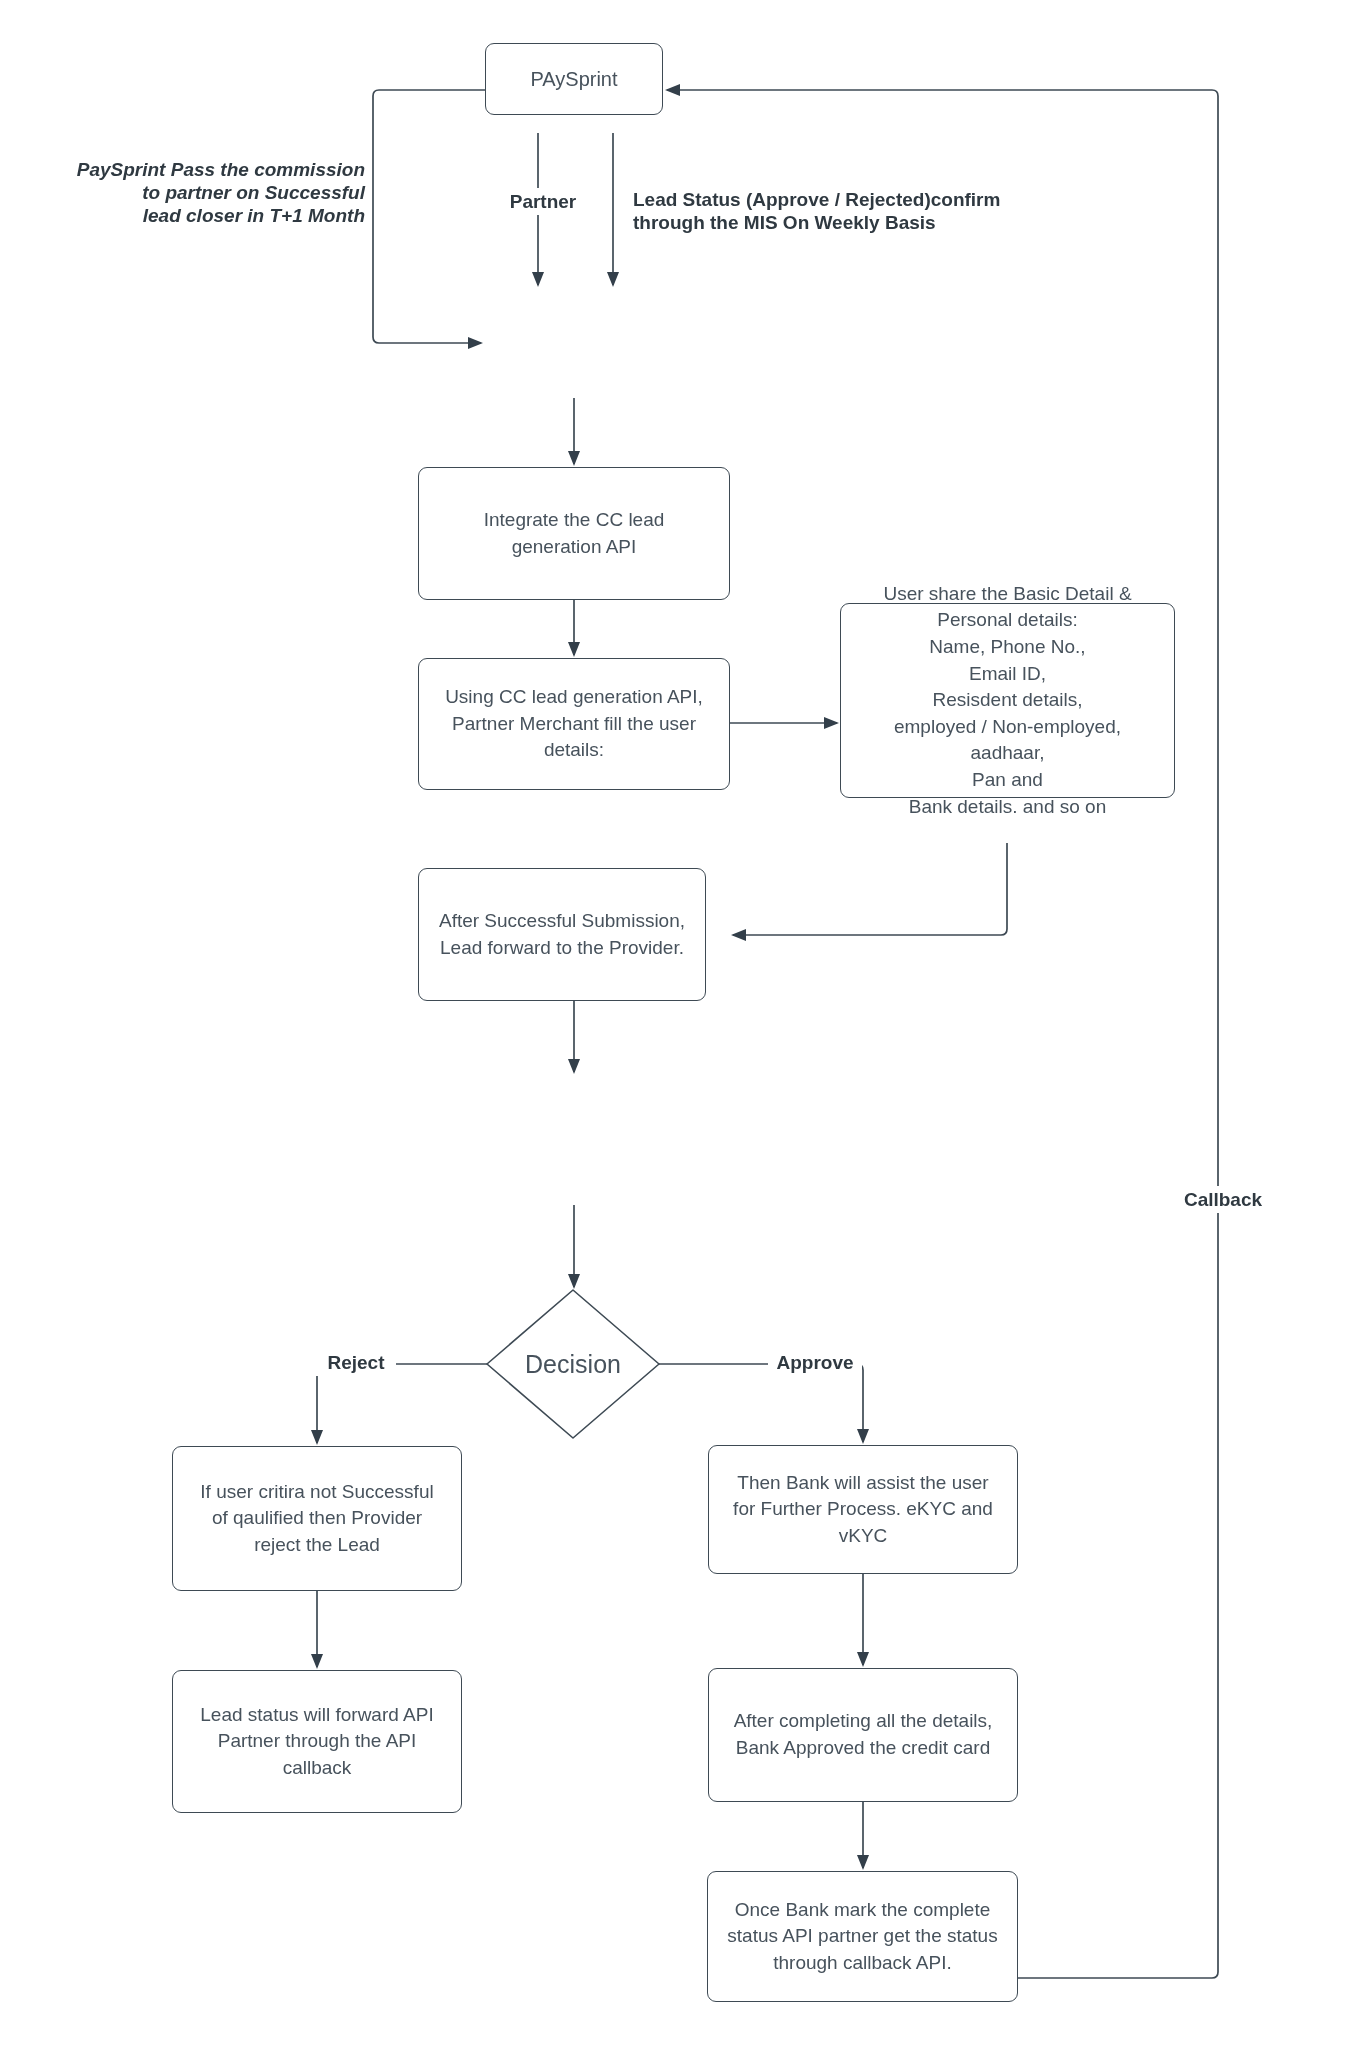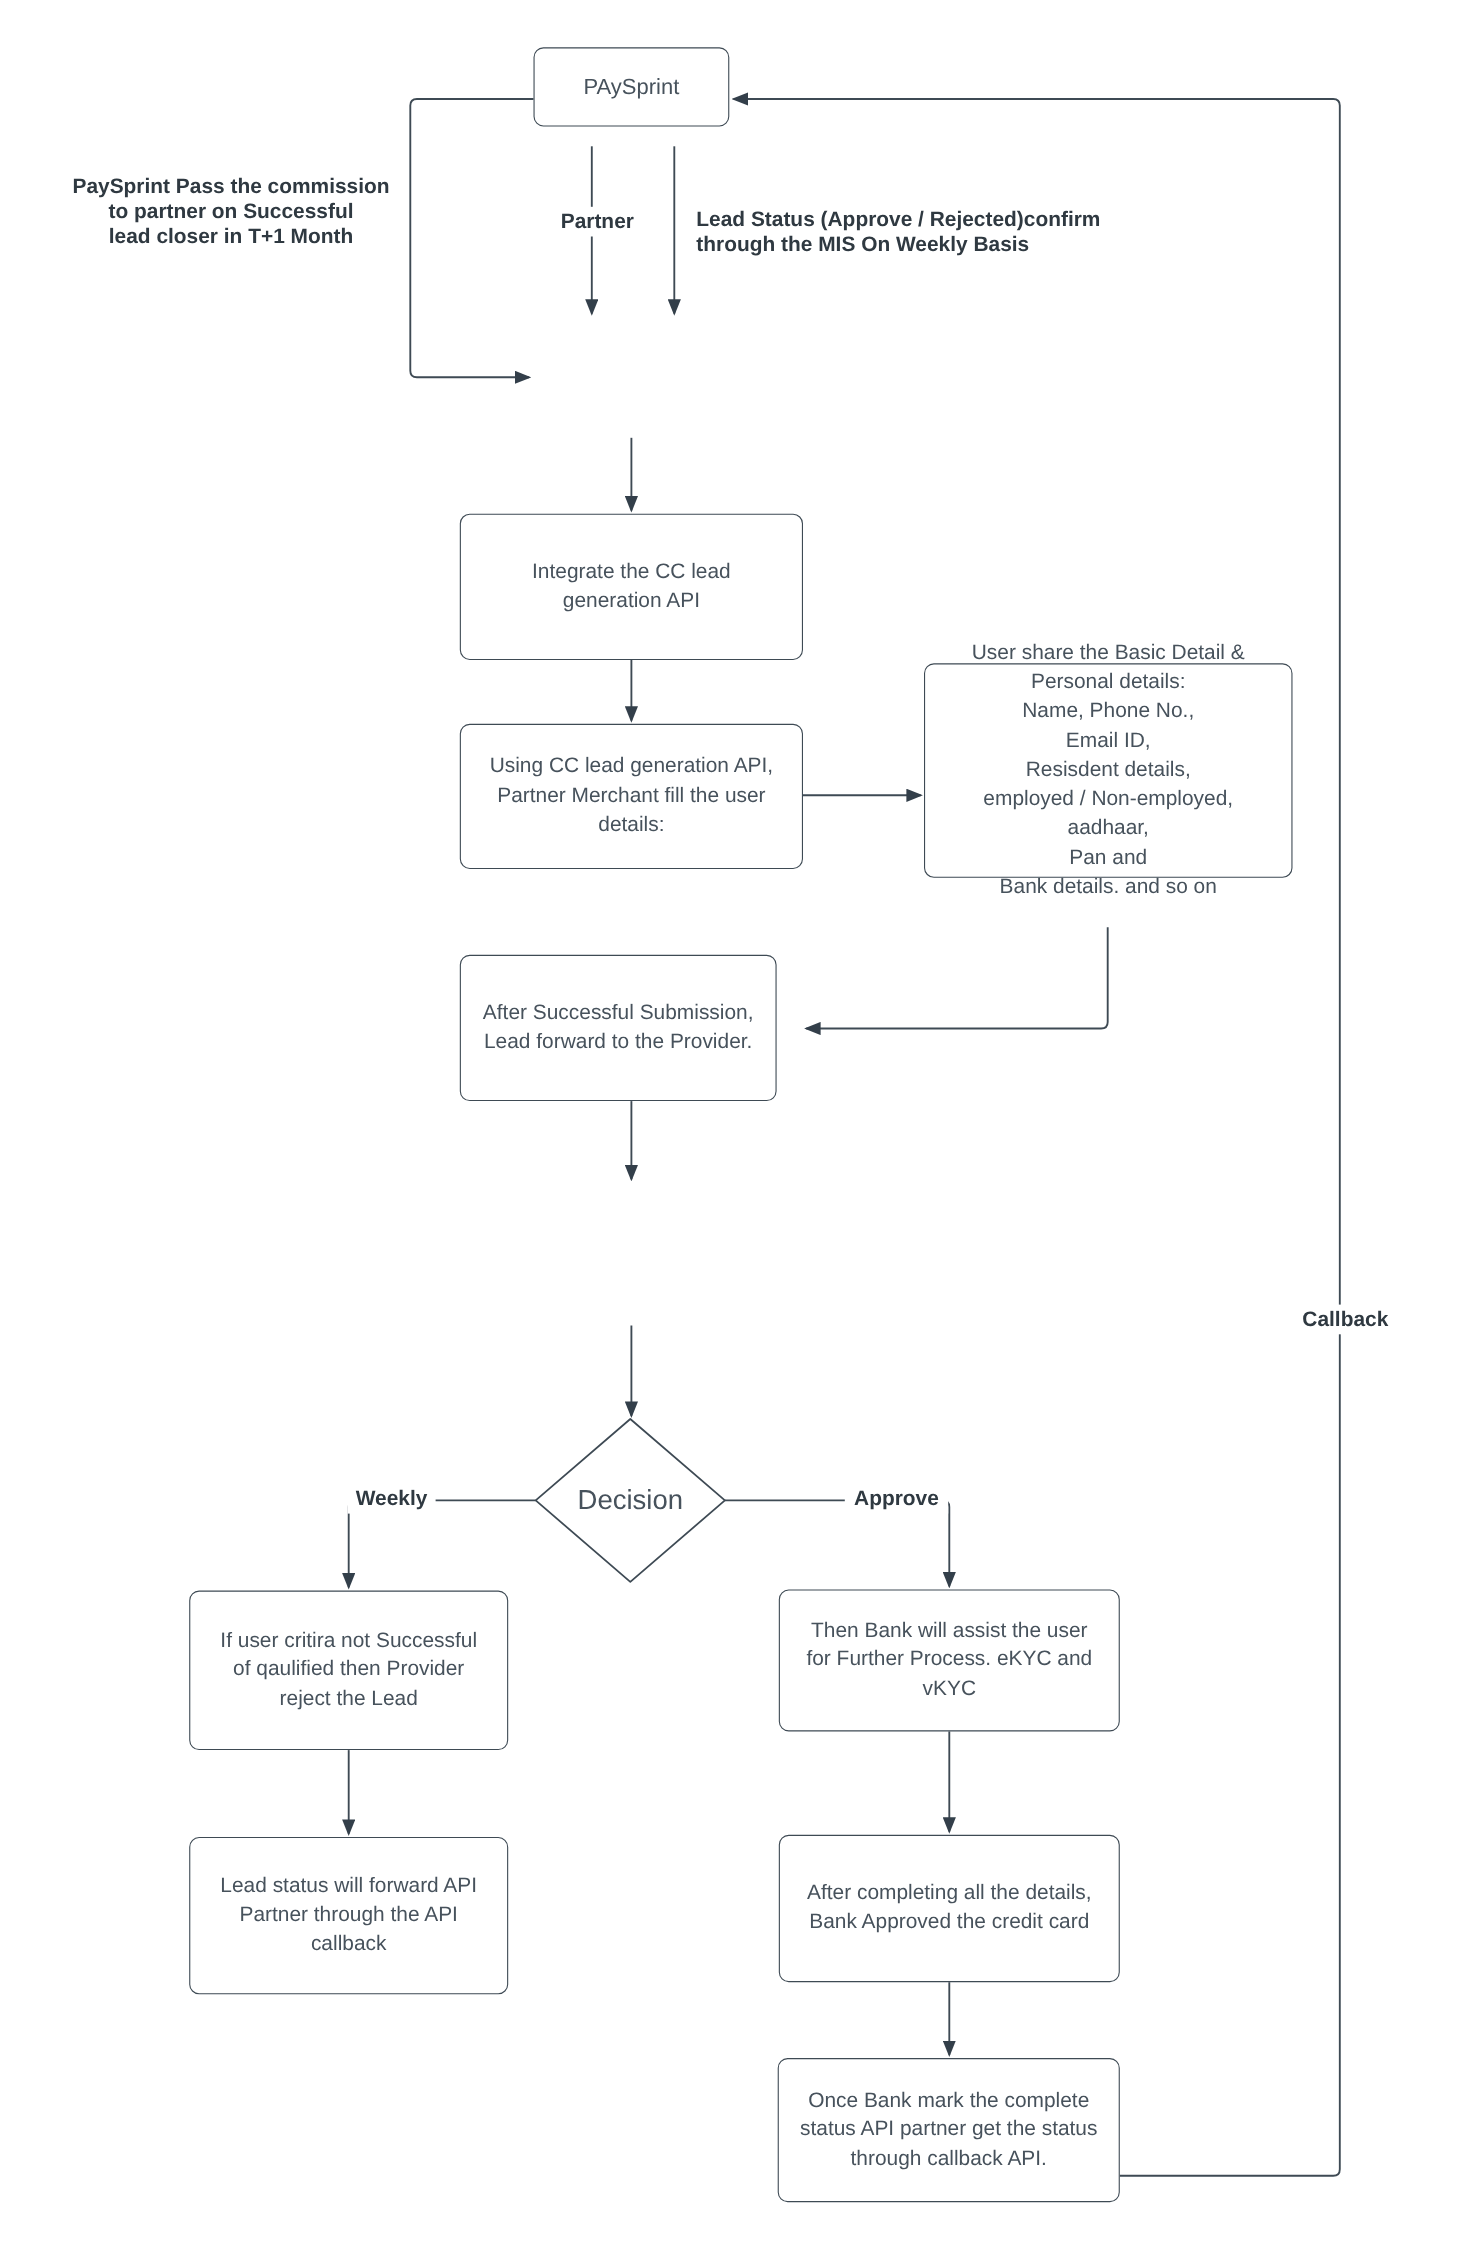--- a/index.html
+++ b/index.html
@@ -18,21 +18,21 @@
   .node.big{font-size:20px;}
   .diamond-label{
     position:absolute;display:flex;align-items:center;justify-content:center;
     color:#47525c;font-size:25px;background:transparent;
   }
   .elabel{
     position:absolute;font-weight:700;color:#2f3941;font-size:19px;
     line-height:1.22;white-space:pre-line;
   }
   .elabel.onwire{background:#ffffff;padding:2px 4px;}
-  .r{text-align:center;}
+  .r{text-align:right;font-style:italic;}
   .c{text-align:center;}
 </style>
 </head>
 <body>
 
 <div id="canvas">
 
   <svg id="wires" viewBox="0 0 1349 2048" xmlns="http://www.w3.org/2000/svg">
     <defs>
       <marker id="arw" markerUnits="userSpaceOnUse" markerWidth="15" markerHeight="12" refX="13" refY="6" orient="auto">
@@ -120,19 +120,19 @@
 
   <div class="elabel r" style="left:55px;top:158px;width:310px;">PaySprint Pass the commission
 to partner on Successful
 lead closer in T+1 Month</div>
 
   <div class="elabel c onwire" style="left:494px;top:188px;width:90px;">Partner</div>
 
   <div class="elabel" style="left:633px;top:188px;width:430px;">Lead Status (Approve / Rejected)confirm
 through the MIS On Weekly Basis</div>
 
-  <div class="elabel c onwire" style="left:316px;top:1349px;width:72px;">Weekly</div>
+  <div class="elabel c onwire" style="left:316px;top:1349px;width:72px;">Reject</div>
 
   <div class="elabel c onwire" style="left:768px;top:1349px;width:86px;">Approve</div>
 
   <div class="elabel c onwire" style="left:1175px;top:1186px;width:88px;">Callback</div>
 
 </div>
 
 </body></html>

